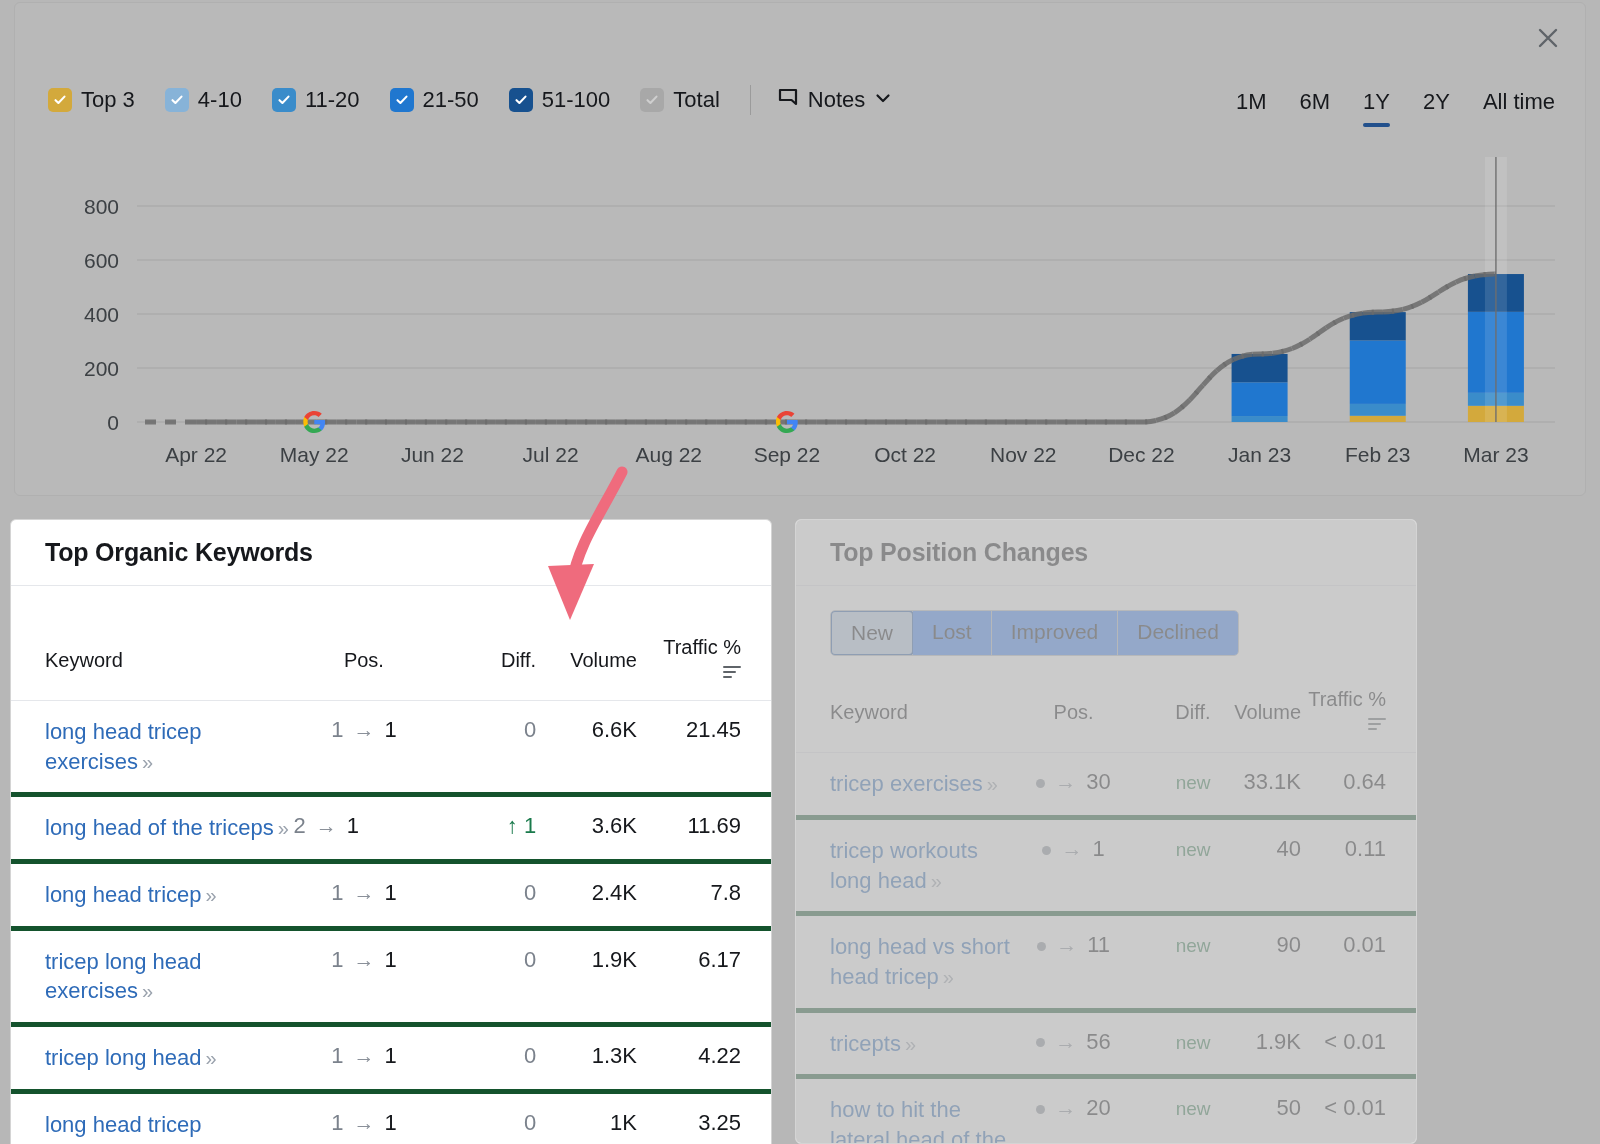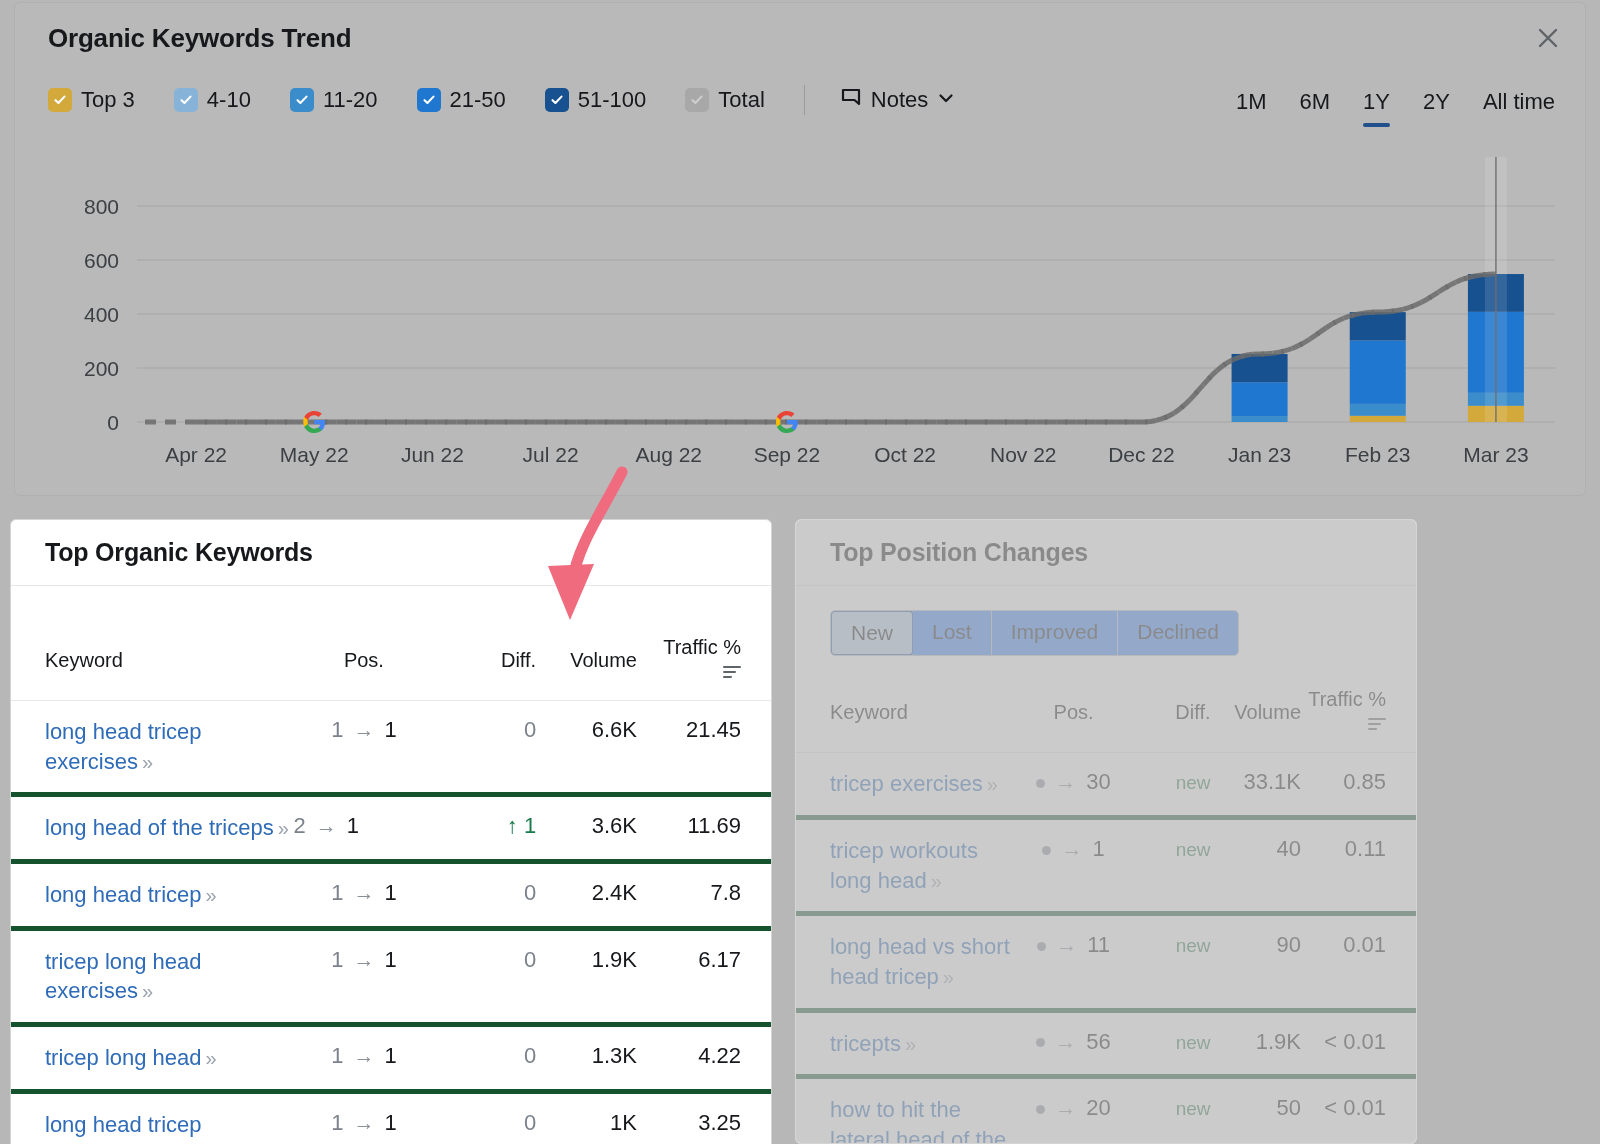--- a/index.html
+++ b/index.html
@@ -22,21 +22,21 @@
     position: absolute; left: 33px; top: 20px;
     font-size: 26px; font-weight: bold; color: #16181c; letter-spacing: -0.2px;
   }
   .close-btn {
     position: absolute; right: 22px; top: 20px;
     width: 30px; height: 30px; cursor: pointer;
     display: flex; align-items: center; justify-content: center;
   }
   .close-btn svg { display: block; }
 
-  .legend-row { position: absolute; left: 33px; top: 82px; display: flex; align-items: center; gap: 13px; }
+  .legend-row { position: absolute; left: 33px; top: 82px; display: flex; align-items: center; gap: 4px; }
   .legend-item { display: flex; align-items: center; margin-right: 26px; cursor: pointer; }
   .cbx {
     width: 24px; height: 24px; border-radius: 5px;
     display: flex; align-items: center; justify-content: center; margin-right: 9px;
   }
   .cbx svg { display: block; }
   .legend-label { font-size: 22px; color: #16181c; }
   .legend-divider { width: 1px; height: 30px; background: #9b9b9b; margin: 0 22px 0 0; }
   .notes-btn { display: flex; align-items: center; cursor: pointer; gap: 9px; }
   .notes-label { font-size: 22px; color: #16181c; }
@@ -113,21 +113,20 @@
   .annot { position: absolute; left: 0; top: 0; width: 1600px; height: 1144px; pointer-events: none; }
 </style>
 </head>
 <body>
 
 <div class="page">
 
   <div class="trend-widget">
 
     <div class="trend-head">
-      <div class="trend-title">Organic Keywords Trend</div>
       <div class="close-btn">
         <svg width="24" height="24" viewBox="0 0 24 24">
             <path d="M4 4 L20 20 M20 4 L4 20" stroke="#5f6469" stroke-width="2.4" stroke-linecap="round"></path>
           </svg>
       </div>
     </div>
 
     <div class="legend-row">
       <div class="legend-item">
         <span class="cbx" style="background:#d3a93c">
@@ -368,21 +367,21 @@
             </span>
           </th>
         </tr>
       </thead>
       <tbody id="right-body">
           <tr>
             <td class="kw c-kw"><span class="kw-link">tricep exercises</span><span class="chev">»</span></td>
             <td class="c-pos pos-cell" style="text-align:center"><span class="dot"></span><span class="arrow-r">→</span><span>30</span></td>
             <td class="c-diff"><span class="newtag">new</span></td>
             <td class="c-vol">33.1K</td>
-            <td class="c-tr">0.85</td>
+            <td class="c-tr">0.64</td>
           </tr>
           <tr>
             <td class="kw c-kw"><span class="kw-link">tricep workouts long head</span><span class="chev">»</span></td>
             <td class="c-pos pos-cell" style="text-align:center"><span class="dot"></span><span class="arrow-r">→</span><span>1</span></td>
             <td class="c-diff"><span class="newtag">new</span></td>
             <td class="c-vol">40</td>
             <td class="c-tr">0.11</td>
           </tr>
           <tr>
             <td class="kw c-kw"><span class="kw-link">long head vs short head tricep</span><span class="chev">»</span></td>

